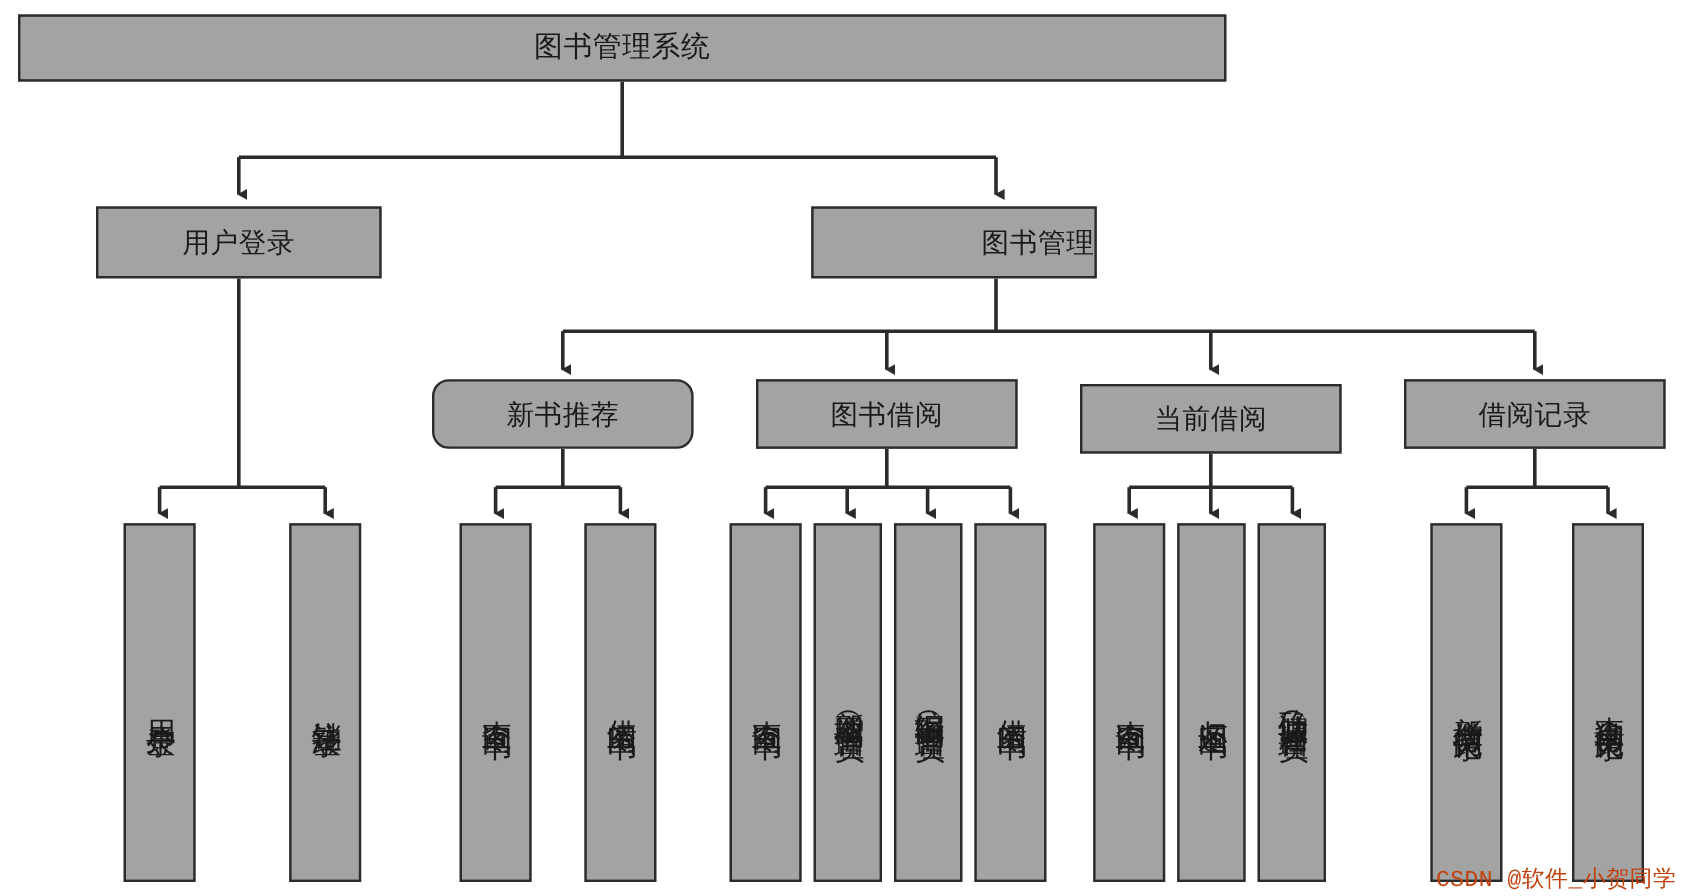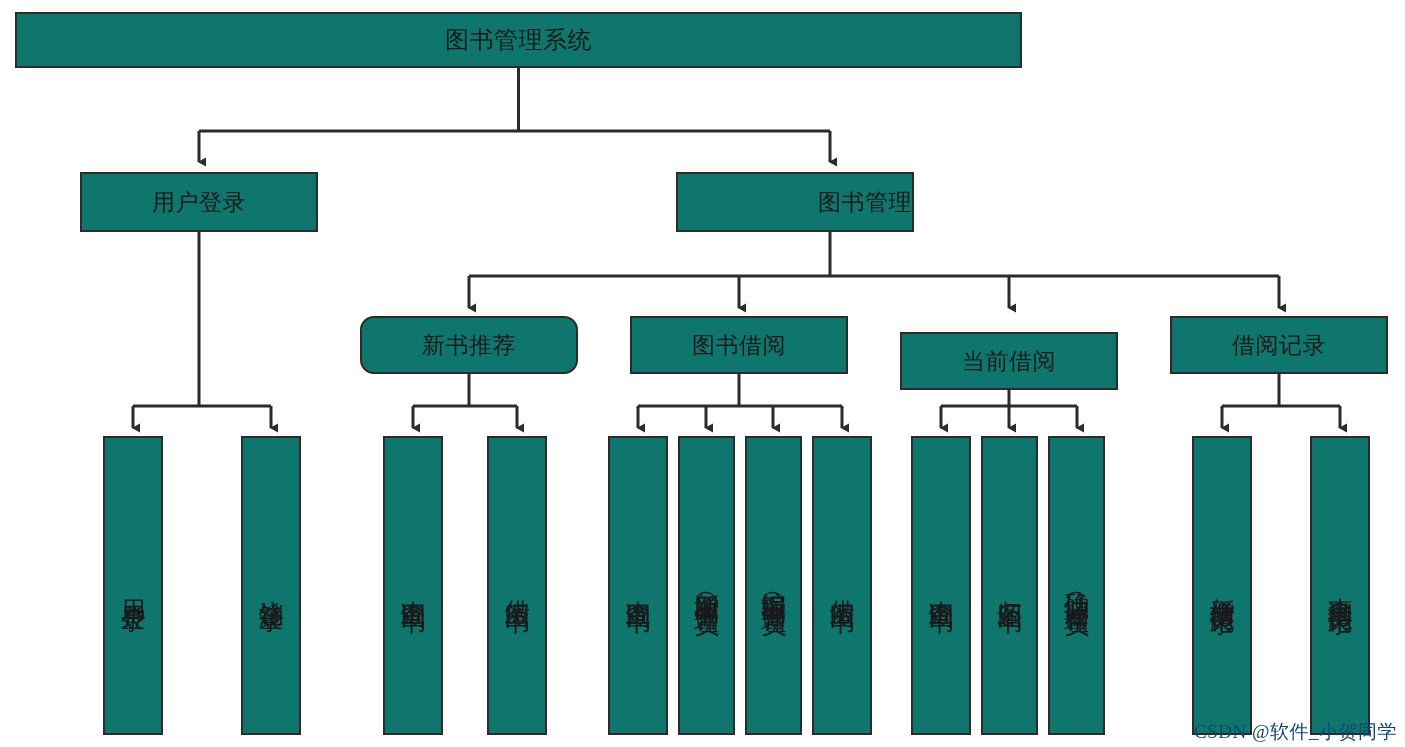--- a/index.html
+++ b/index.html
@@ -23,21 +23,21 @@
     left: 0;
     top: 0;
     width: 1405px;
     height: 747px;
     pointer-events: none;
   }
   .node {
     position: absolute;
     box-sizing: border-box;
     border: 2.5px solid #2b2b2b;
-    background: #0f766e;
+    background: #a3a3a3;
     display: flex;
     align-items: center;
     justify-content: center;
     color: #1a1a1a;
   }
   .node .label {
     display: block;
     text-align: center;
     line-height: 1.05;
     letter-spacing: 0.5px;
@@ -62,23 +62,23 @@
     font-size: 25px;
     line-height: 1.18;
     letter-spacing: 3px;
     max-height: 100%;
   }
   .watermark {
     position: absolute;
     right: 8px;
     bottom: 2px;
     font-size: 19px;
-    color: #0c4a6e;
+    color: #c2410c;
     white-space: nowrap;
-    font-family: Liberation Serif, serif;
+    font-family: Liberation Mono, monospace;
     letter-spacing: 0.5px;
   }
 </style>
 </head>
 <body>
 
 <div id="canvas">
 
   <svg class="connectors" viewBox="0 0 1405 747">
     <defs>
@@ -146,21 +146,21 @@
   </div>
 
   <div class="node h" style="left:360px; top:316px; width:218px; height:58px;border-radius:14px;">
     <span class="label">新书推荐</span>
   </div>
 
   <div class="node h" style="left:630px; top:316px; width:218px; height:58px;align-items:center;">
     <span class="label">图书借阅</span>
   </div>
 
-  <div class="node h" style="left:900px; top:332px; width:218px; height:58px;">
+  <div class="node h" style="left:900px; top:320px; width:218px; height:58px;">
     <span class="label">当前借阅</span>
   </div>
 
   <div class="node h" style="left:1170px; top:316px; width:218px; height:58px;">
     <span class="label">借阅记录</span>
   </div>
 
   <div class="node v" style="left:103px; top:436px; width:60px; height:299px;">
     <span class="label">用户登录</span>
   </div>

